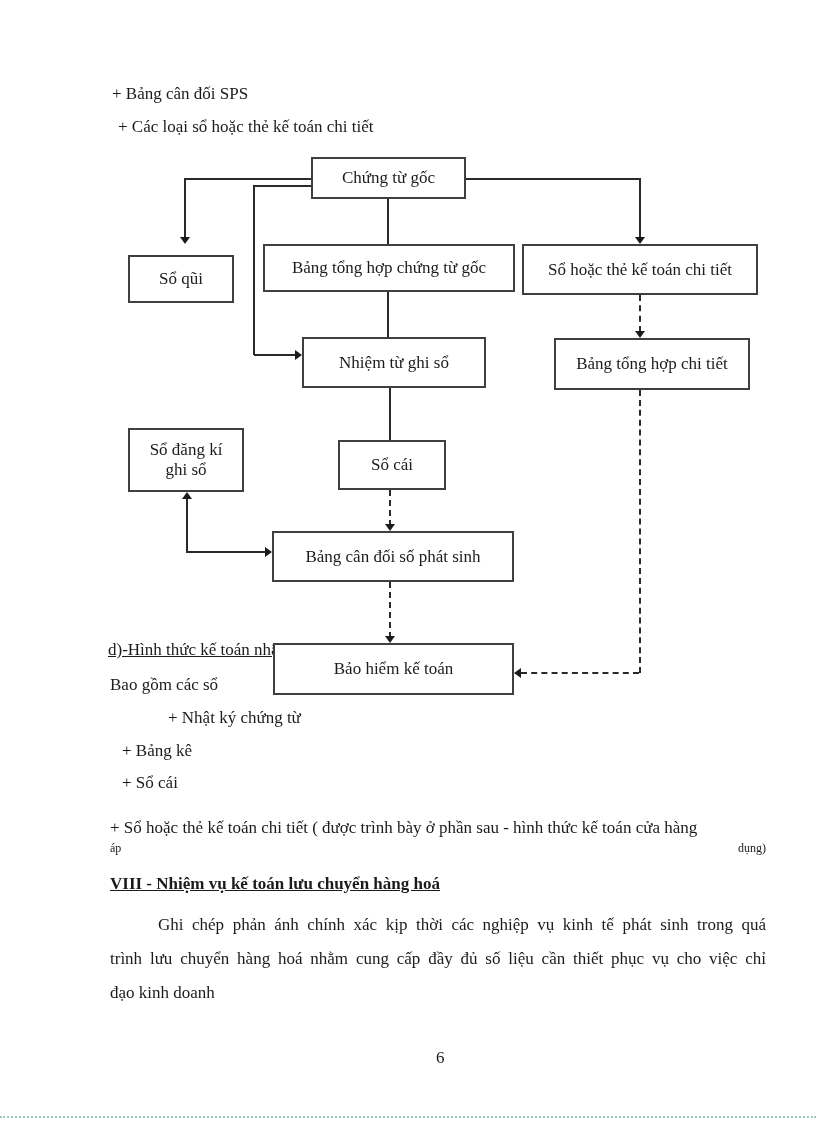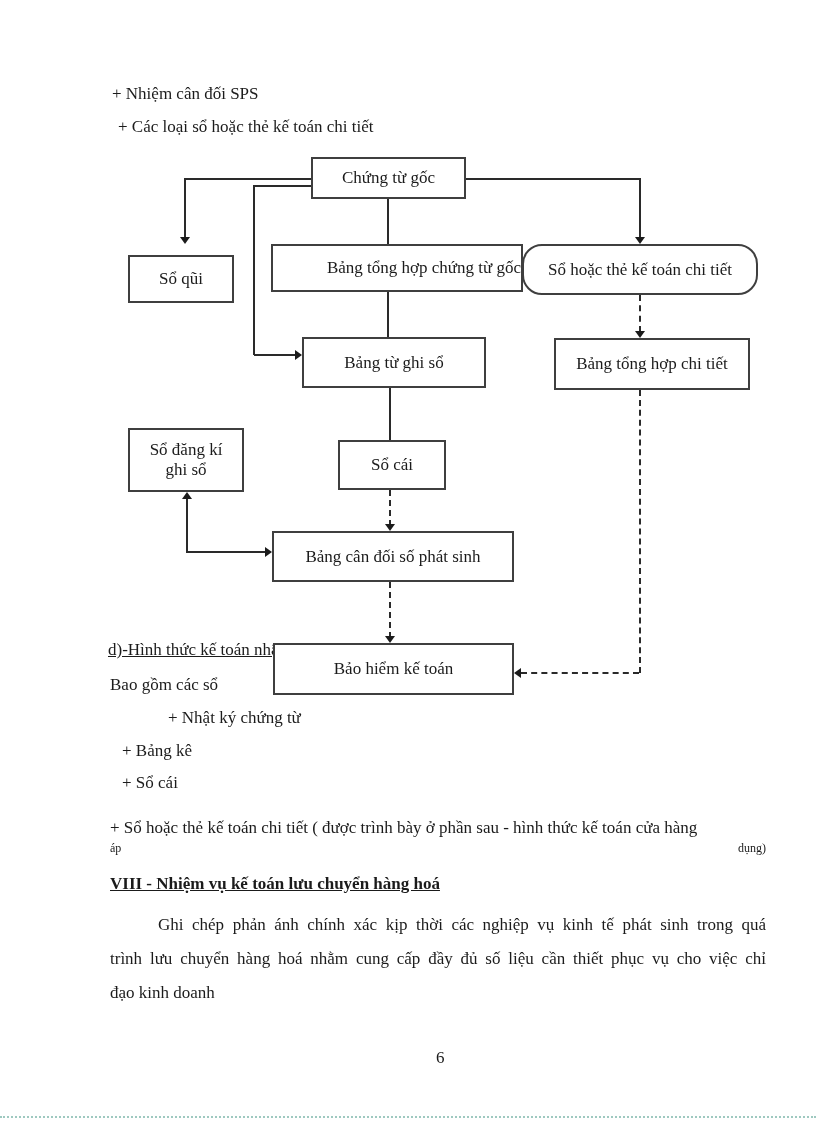--- a/index.html
+++ b/index.html
@@ -29,21 +29,21 @@
   .para{position:absolute;left:110px;top:908px;width:656px;font-size:17px;line-height:34px;z-index:1;}
   .jline{text-align:justify;text-align-last:justify;}
   .spread{position:absolute;left:110px;top:841px;width:656px;display:flex;justify-content:space-between;font-size:12px;z-index:1;}
   .footer-rule{position:absolute;left:0;right:0;top:1116px;border-top:2px dotted #9ec9c0;z-index:1;}
 </style>
 </head>
 <body>
 
 <div class="page">
 
-  <div class="txt" style="left:112px;top:84px;">+ Nhiệm cân đối SPS</div>
+  <div class="txt" style="left:112px;top:84px;">+ Bảng cân đối SPS</div>
   <div class="txt" style="left:118px;top:117px;">+ Các loại sổ hoặc thẻ kế toán chi tiết</div>
 
   <div class="txt ul" style="left:108px;top:640px;z-index:1;">d)-Hình thức kế toán nhật ký chứng từ</div>
 
   <div class="line hline" style="left:185px;top:178px;width:126px;"></div>
   <div class="line vline" style="left:184px;top:178px;height:60px;"></div>
   <div class="line hline" style="left:254px;top:185px;width:57px;"></div>
   <div class="line vline" style="left:253px;top:185px;height:170px;"></div>
   <div class="line hline" style="left:254px;top:354px;width:42px;"></div>
   <div class="line hline" style="left:465px;top:178px;width:175px;"></div>
@@ -69,28 +69,28 @@
   <div class="arrow right" style="left:265px;top:547px;"></div>
   <div class="arrow down" style="left:385px;top:636px;"></div>
   <div class="arrow left" style="left:514px;top:668px;"></div>
 
   <div class="box" style="left:311px;top:157px;width:155px;height:42px;">
     <span>Chứng từ gốc</span>
   </div>
   <div class="box" style="left:128px;top:255px;width:106px;height:48px;">
     <span>Sổ qũi</span>
   </div>
-  <div class="box" style="left:271px;top:244px;width:252px;height:48px;align-items:flex-end;">
+  <div class="box" style="left:263px;top:244px;width:252px;height:48px;">
     <span>Bảng tổng hợp chứng từ gốc</span>
   </div>
-  <div class="box" style="left:522px;top:244px;width:236px;height:51px;border-radius:20px;">
+  <div class="box" style="left:522px;top:244px;width:236px;height:51px;">
     <span>Sổ hoặc thẻ kế toán chi tiết</span>
   </div>
   <div class="box" style="left:302px;top:337px;width:184px;height:51px;">
-    <span>Bảng từ ghi sổ</span>
+    <span>Nhiệm từ ghi sổ</span>
   </div>
   <div class="box" style="left:554px;top:338px;width:196px;height:52px;align-items:center;">
     <span>Bảng tổng hợp chi tiết</span>
   </div>
   <div class="box" style="left:128px;top:428px;width:116px;height:64px;">
     <span>Sổ đăng kí</span>
     <span>ghi sổ</span>
   </div>
   <div class="box" style="left:338px;top:440px;width:108px;height:50px;">
     <span>Sổ cái</span>

